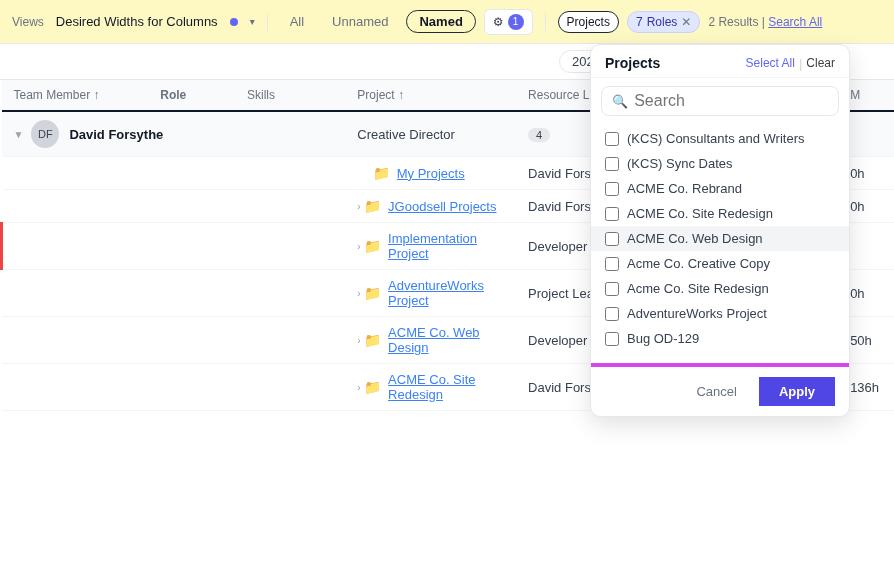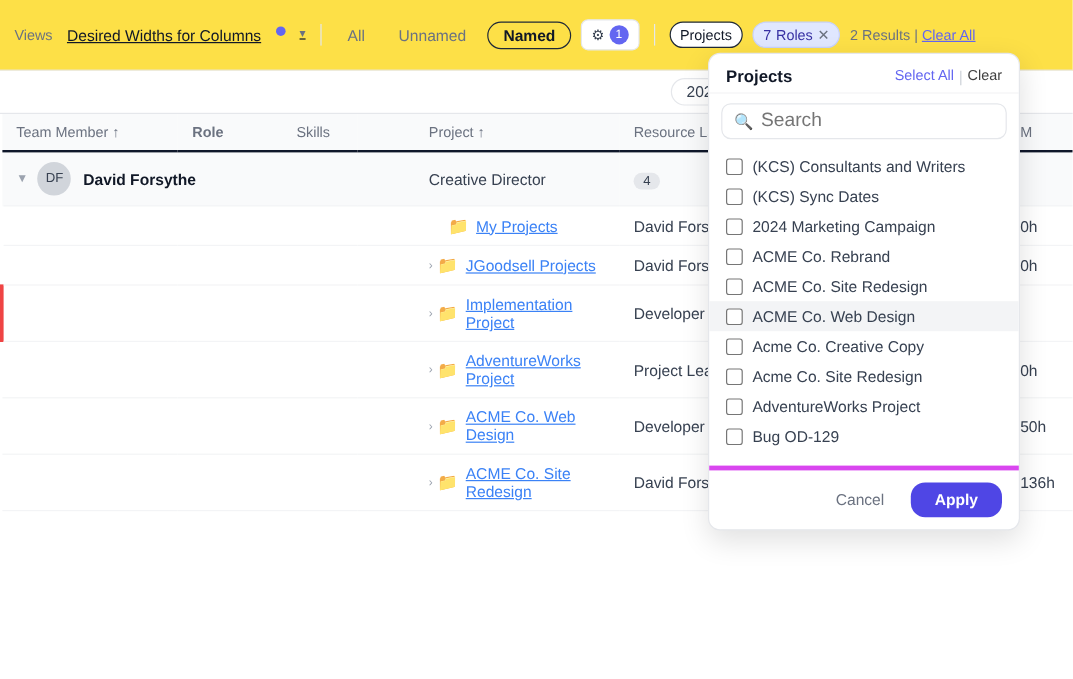--- a/index.html
+++ b/index.html
@@ -1,24 +1,24 @@
 <!DOCTYPE html>
 <html><head>
   <meta charset="utf-8">
   <style>
     * { box-sizing: border-box; margin: 0; padding: 0; }
     body { font-family: -apple-system, BlinkMacSystemFont, 'Segoe UI', sans-serif; font-size: 13px; background: #fff; overflow: hidden; width: 894px; height: 566px; position: relative; }
 
     
     .top-bar {
-      display: flex; align-items: center; padding: 0 12px; height: 59px;
-      border-bottom: 1px solid #e5e7eb; background: #fde047; gap: 8px;
+      display: flex; align-items: center; padding: 0 12px; height: 44px;
+      border-bottom: 1px solid #e5e7eb; background: #fef9c3; gap: 8px;
     }
     .views-label { color: #6b7280; font-size: 12px; margin-right: 4px; }
-    .view-name { font-size: 13px; font-weight: 500; color: #111827; display: flex; align-items: flex-start; gap: 12px; text-decoration: underline; }
+    .view-name { font-size: 13px; font-weight: 500; color: #111827; display: flex; align-items: center; gap: 12px; }
     .view-dot { width: 8px; height: 8px; border-radius: 50%; background: #6366f1; display: inline-block; }
     .chevron-icon { color: #6b7280; font-size: 10px; }
     .divider-v { width: 1px; height: 18px; background: #e5e7eb; margin: 0 4px; }
     .tab-btn {
       padding: 4px 10px; border-radius: 6px; border: none; cursor: pointer;
       font-size: 13px; background: transparent; color: #6b7280;
     }
     .tab-btn.named-active { background: transparent; color: #111827; font-weight: 600; border: 1.5px solid #1f2937; border-radius: 20px; padding: 3px 12px; }
     .filter-btn {
       display: flex; align-items: center; gap: 4px; padding: 4px 8px;
@@ -103,21 +103,21 @@
     .checkbox-item input[type=checkbox] { width: 14px; height: 14px; accent-color: #6366f1; cursor: pointer; }
     .dropdown-footer {
       display: flex; align-items: center; justify-content: flex-end;
       gap: 10px; padding: 10px 14px; border-top: 4px solid #d946ef;
     }
     .cancel-btn {
       background: transparent; border: none; color: #6b7280; font-size: 13px;
       cursor: pointer; padding: 6px 12px;
     }
     .apply-btn {
-      background: #4f46e5; color: #fff; border: none; border-radius: 12px;
+      background: #4f46e5; color: #fff; border: none; border-radius: 0;
       font-size: 13px; font-weight: 600; padding: 7px 20px; cursor: pointer;
     }
   </style>
 </head>
 <body>
 
 <div class="top-bar">
   <span class="views-label">Views</span>
   <span class="view-name">
     <span>Desired Widths for Columns</span>
@@ -137,21 +137,21 @@
     <span>Projects</span>
   </div>
   <div class="roles-chip">
     <span>7</span>
     <span>Roles</span>
     <span class="close-x">✕</span>
   </div>
   <span class="results-info">
     <span>2 Results</span>
     <span> | </span>
-    <span class="clear-all">Clear All</span>
+    <span class="clear-all">Search All</span>
   </span>
 </div>
 
 <div class="second-row">
   <div style="flex:1;"></div>
   <div class="year-pill">2024</div>
   <div style="width:260px;"></div>
 </div>
 
 <div class="table-container">
@@ -297,24 +297,20 @@
     <div class="checkbox-item">
       <input type="checkbox" style="">
       <span>(KCS) Consultants and Writers</span>
     </div>
     <div class="checkbox-item">
       <input type="checkbox" style="">
       <span>(KCS) Sync Dates</span>
     </div>
     <div class="checkbox-item">
       <input type="checkbox" style="">
-      <span>2024 Marketing Campaign</span>
-    </div>
-    <div class="checkbox-item">
-      <input type="checkbox" style="">
       <span>ACME Co. Rebrand</span>
     </div>
     <div class="checkbox-item">
       <input type="checkbox" style="">
       <span>ACME Co. Site Redesign</span>
     </div>
     <div class="checkbox-item" style="background:#f3f4f6;">
       <input type="checkbox" style="">
       <span>ACME Co. Web Design</span>
     </div>

